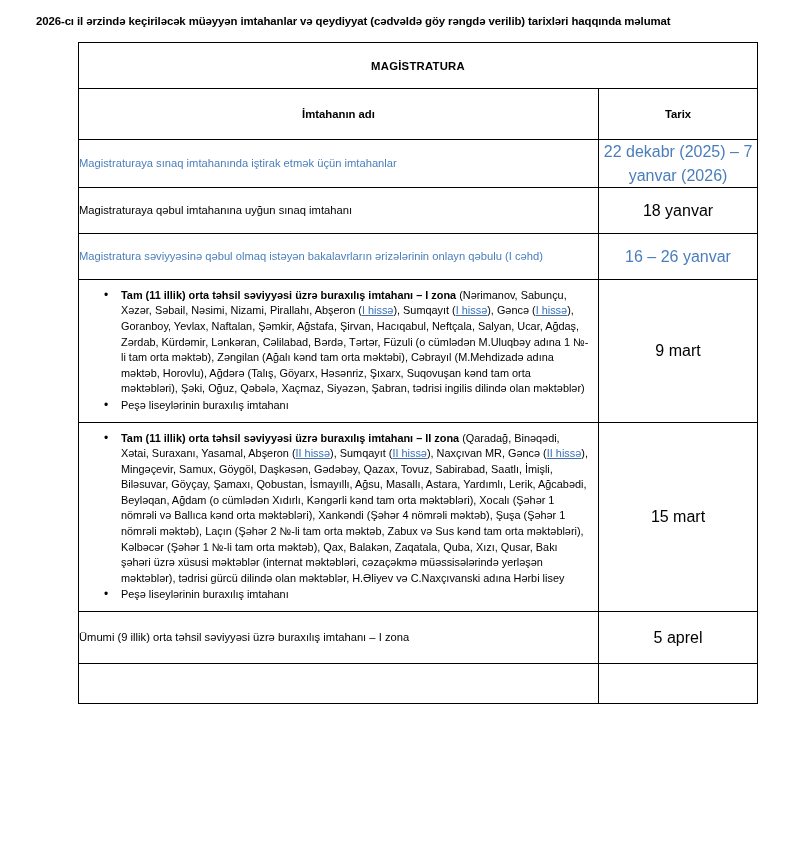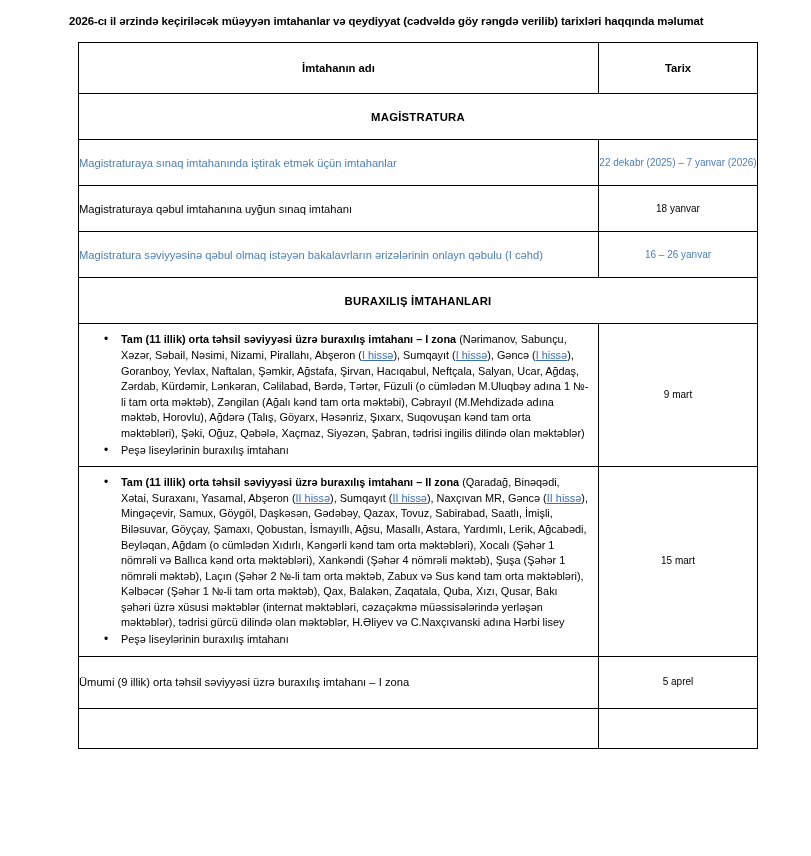--- a/index.html
+++ b/index.html
@@ -21,21 +21,21 @@
   .page {
     position: relative;
     width: 811px;
     height: 856px;
     padding: 0;
   }
 
   
   .doc-title {
     margin: 0;
-    padding: 14px 26px 0 69px;
+    padding: 14px 26px 0 36px;
     font-size: 11.4px;
     font-weight: bold;
     line-height: 1.35;
     letter-spacing: -0.1px;
     color: #000;
   }
 
   
   .sched-table {
     margin: 13px 0 0 78px;
@@ -73,21 +73,21 @@
 
   
   .name-cell {
     padding: 6px 10px 6px 12px;
     font-size: 11.2px;
     line-height: 1.45;
     color: #000;
   }
   .date-cell {
     text-align: center;
-    font-size: 10px;
+    font-size: 16px;
     line-height: 1.45;
     padding: 6px 9px;
     color: #000;
   }
 
   
   .blue .name-cell,
   .blue .date-cell {
     color: #4a7ebb;
   }
@@ -142,47 +142,44 @@
   <div class="doc-title">2026-cı il ərzində keçiriləcək müəyyən imtahanlar və qeydiyyat (cədvəldə göy rəngdə verilib) tarixləri haqqında məlumat</div>
 
   <table class="sched-table">
     <colgroup>
       <col class="col-name">
       <col class="col-date">
     </colgroup>
     <tbody>
 
       <tr>
+        <td class="section-cell" colspan="2">MAGİSTRATURA</td>
+      </tr>
+
+      <tr>
         <td class="hdr-cell">İmtahanın adı</td>
         <td class="hdr-cell">Tarix</td>
-      </tr>
-
-      <tr>
-        <td class="section-cell" colspan="2">MAGİSTRATURA</td>
       </tr>
 
       <tr class="blue row-reg1">
         <td class="name-cell">Magistraturaya sınaq imtahanında iştirak etmək üçün imtahanlar</td>
         <td class="date-cell">22 dekabr (2025) – 7 yanvar (2026)</td>
       </tr>
 
       <tr class="row-simple">
         <td class="name-cell">Magistraturaya qəbul imtahanına uyğun sınaq imtahanı</td>
         <td class="date-cell">18 yanvar</td>
       </tr>
 
       <tr class="blue row-simple">
         <td class="name-cell">Magistratura səviyyəsinə qəbul olmaq istəyən bakalavrların ərizələrinin onlayn qəbulu (I cəhd)</td>
         <td class="date-cell">16 – 26 yanvar</td>
       </tr>
 
 
-      <tr>
-        <td class="section-cell" colspan="2">BURAXILIŞ İMTAHANLARI</td>
-      </tr>
 
       <tr>
         <td class="list-cell">
           <ul>
             <li><span class="lead">Tam (11 illik) orta təhsil səviyyəsi üzrə buraxılış imtahanı – I zona</span><span> (Nərimanov, Sabunçu, Xəzər, Səbail, Nəsimi, Nizami, Pirallahı, Abşeron (</span><a href="#" class="hlink">I hissə</a><span>), Sumqayıt (</span><a href="#" class="hlink">I hissə</a><span>), Gəncə (</span><a href="#" class="hlink">I hissə</a><span>), Goranboy, Yevlax, Naftalan, Şəmkir, Ağstafa, Şirvan, Hacıqabul, Neftçala, Salyan, Ucar, Ağdaş, Zərdab, Kürdəmir, Lənkəran, Cəlilabad, Bərdə, Tərtər, Füzuli (o cümlədən M.Uluqbəy adına 1 №-li tam orta məktəb), Zəngilan (Ağalı kənd tam orta məktəbi), Cəbrayıl (M.Mehdizadə adına məktəb, Horovlu), Ağdərə (Talış, Göyarx, Həsənriz, Şıxarx, Suqovuşan kənd tam orta məktəbləri), Şəki, Oğuz, Qəbələ, Xaçmaz, Siyəzən, Şabran, tədrisi ingilis dilində olan məktəblər)</span></li>
             <li>Peşə liseylərinin buraxılış imtahanı</li>
           </ul>
         </td>
         <td class="date-cell">9 mart</td>
       </tr>

